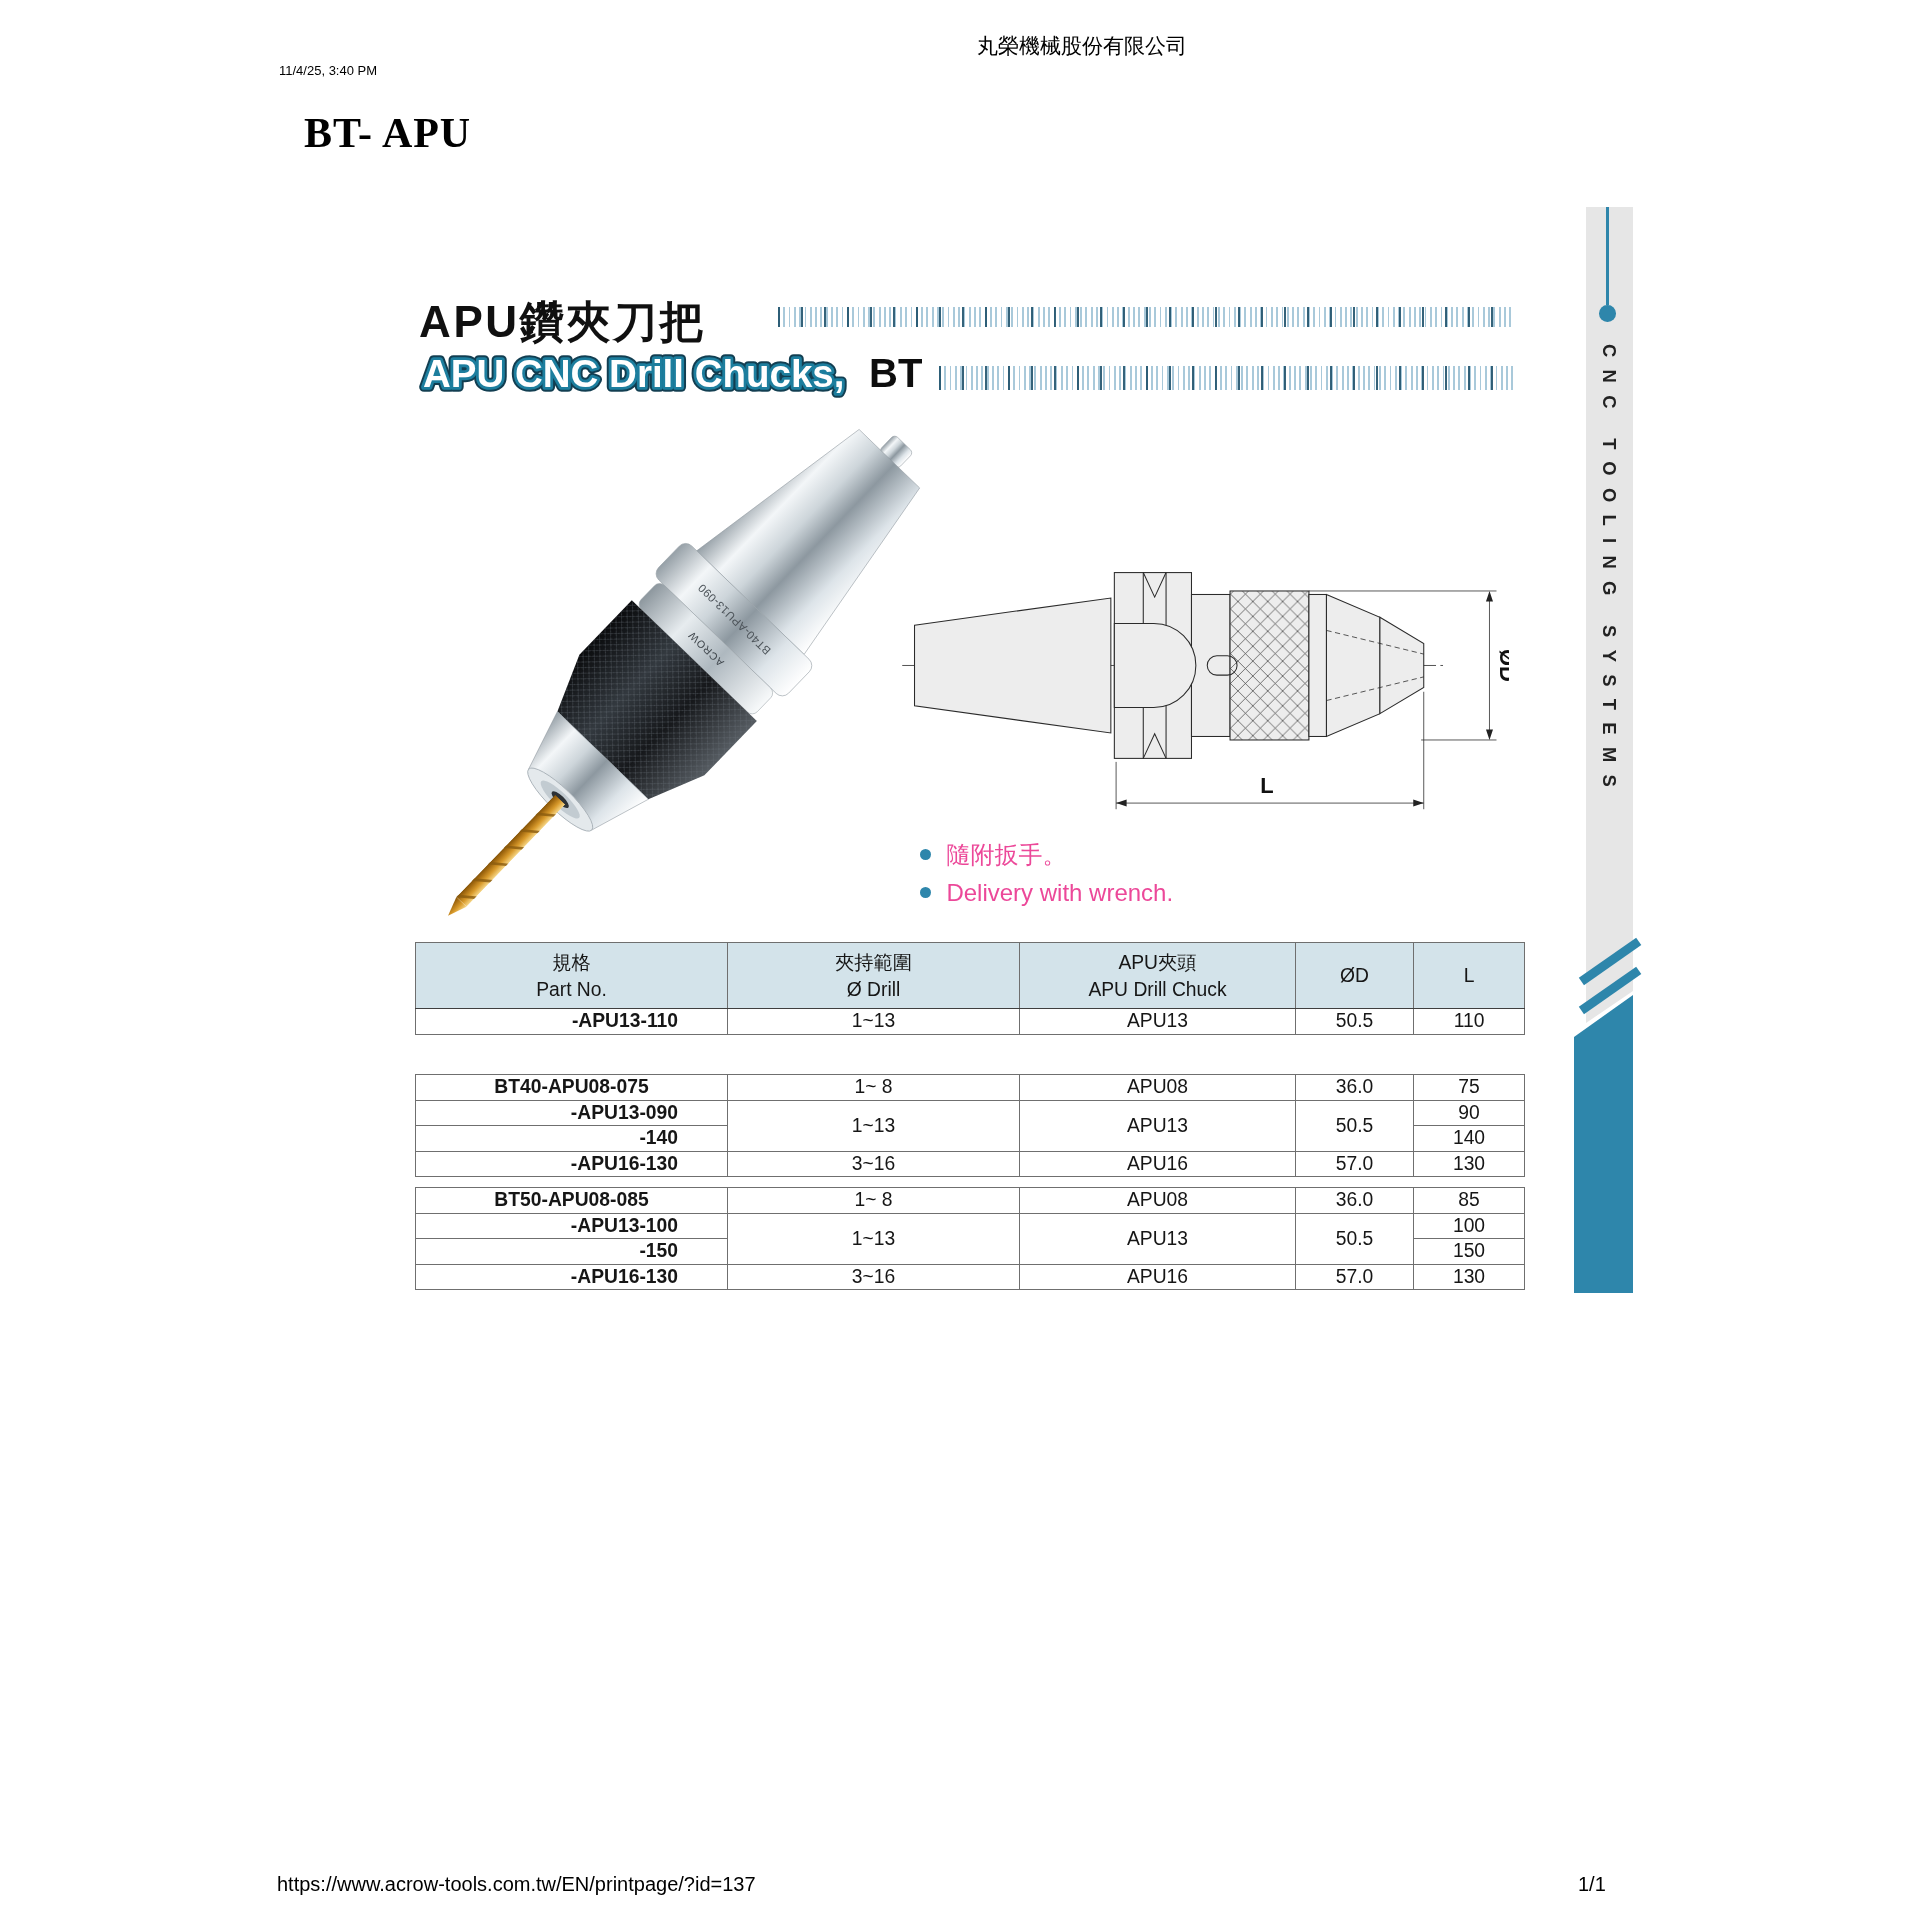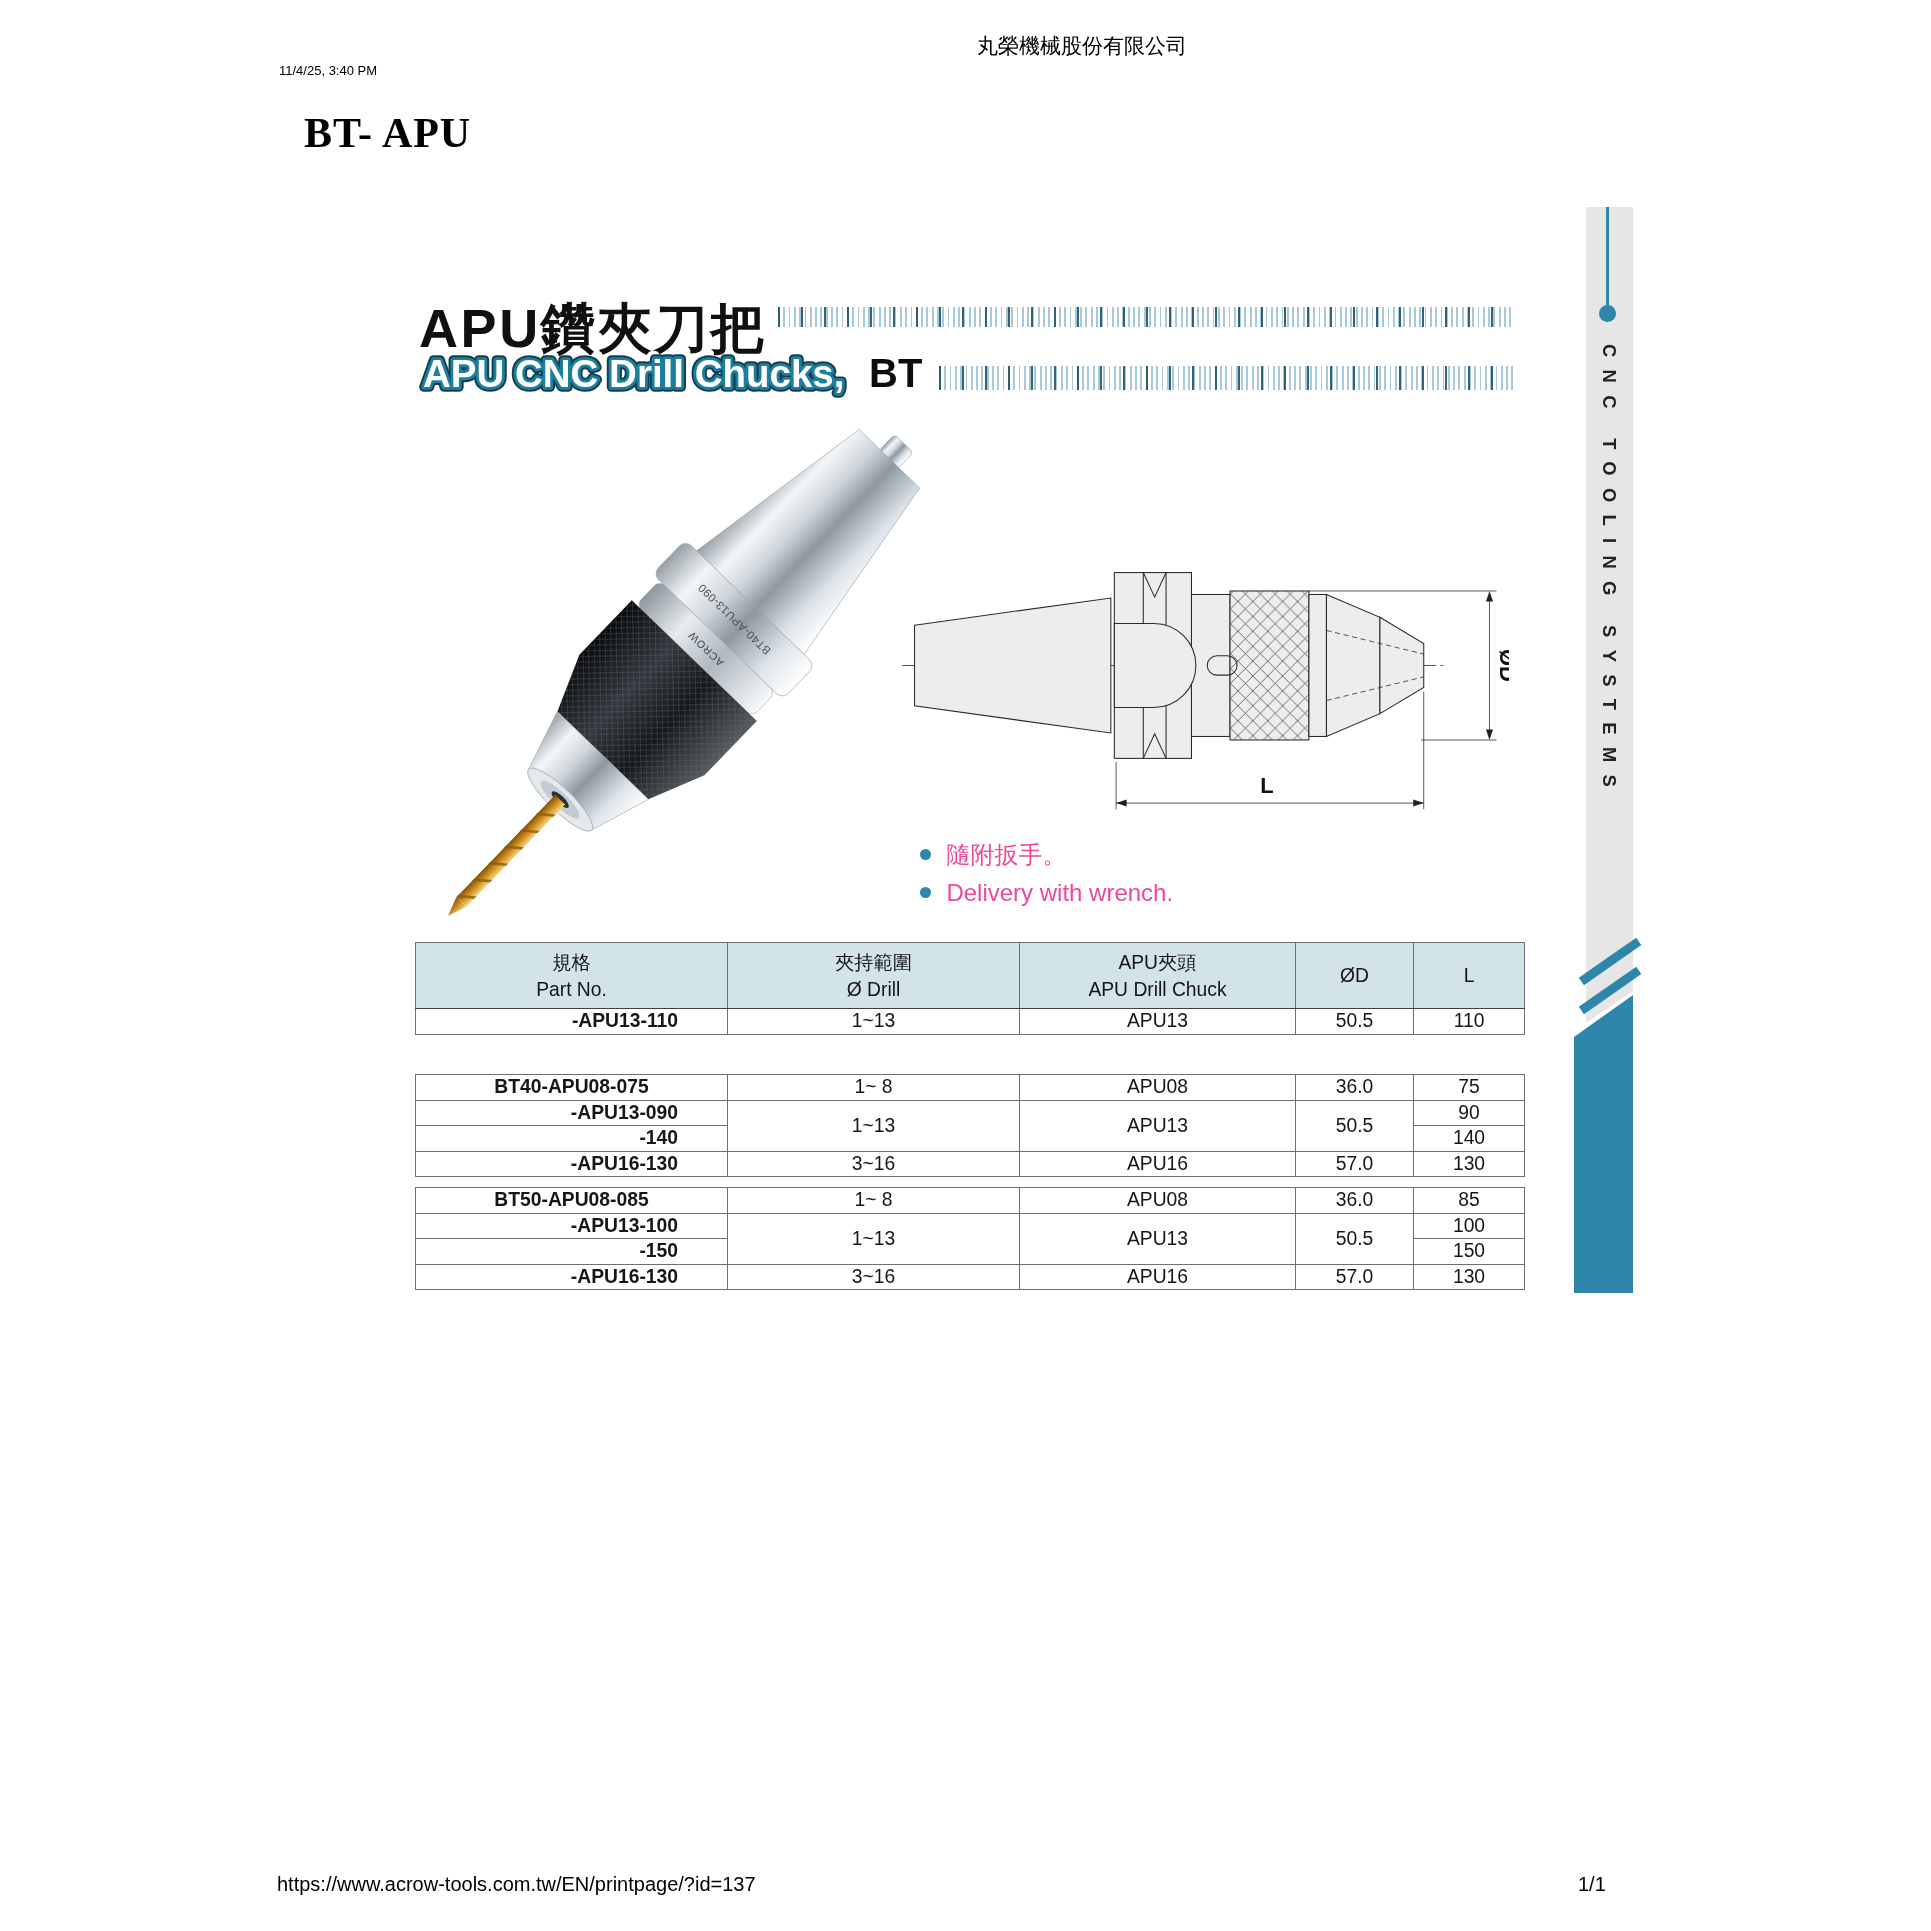--- a/index.html
+++ b/index.html
@@ -12,21 +12,21 @@
 
   
   #print-time{left:279px;top:35px;font-size:13px;margin-top:28px;}
   #company{left:977px;top:32px;font-size:21px;}
   #footer-url{left:277px;top:1873px;font-size:20px;}
   #page-num{left:1578px;top:1873px;font-size:20px;}
 
   
   #doc-title{left:304px;top:109px;font-size:42px;font-weight:bold;
     font-family:"Liberation Serif",serif;letter-spacing:0.9px;}
-  #hero-zh{left:419px;top:293px;font-size:54px;font-weight:800;letter-spacing:2.6px;color:#101010;}
+  #hero-zh{left:419px;top:293px;font-size:44px;font-weight:800;letter-spacing:2.6px;color:#101010;}
   #subtitle-svg{left:415px;top:346px;}
   #subtitle-bt{left:869px;top:351px;font-size:40px;font-weight:800;color:#0d0d0d;text-align:right;}
   .bubble-back{font-family:"Liberation Sans",sans-serif;font-weight:bold;font-size:44px;
     fill:#ffffff;stroke:#123e51;stroke-width:11px;stroke-linejoin:round;paint-order:stroke;}
   .bubble-front{font-family:"Liberation Sans",sans-serif;font-weight:bold;font-size:44px;
     fill:#ffffff;stroke:#1d7e9e;stroke-width:6.5px;stroke-linejoin:round;paint-order:stroke;}
 
   .hatch{background-image:
     repeating-linear-gradient(90deg,rgba(31,82,108,0.9) 0 1.8px,transparent 1.8px 23px),
     repeating-linear-gradient(90deg,#a9c9da 0 1.8px,transparent 1.8px 5.3px);}

